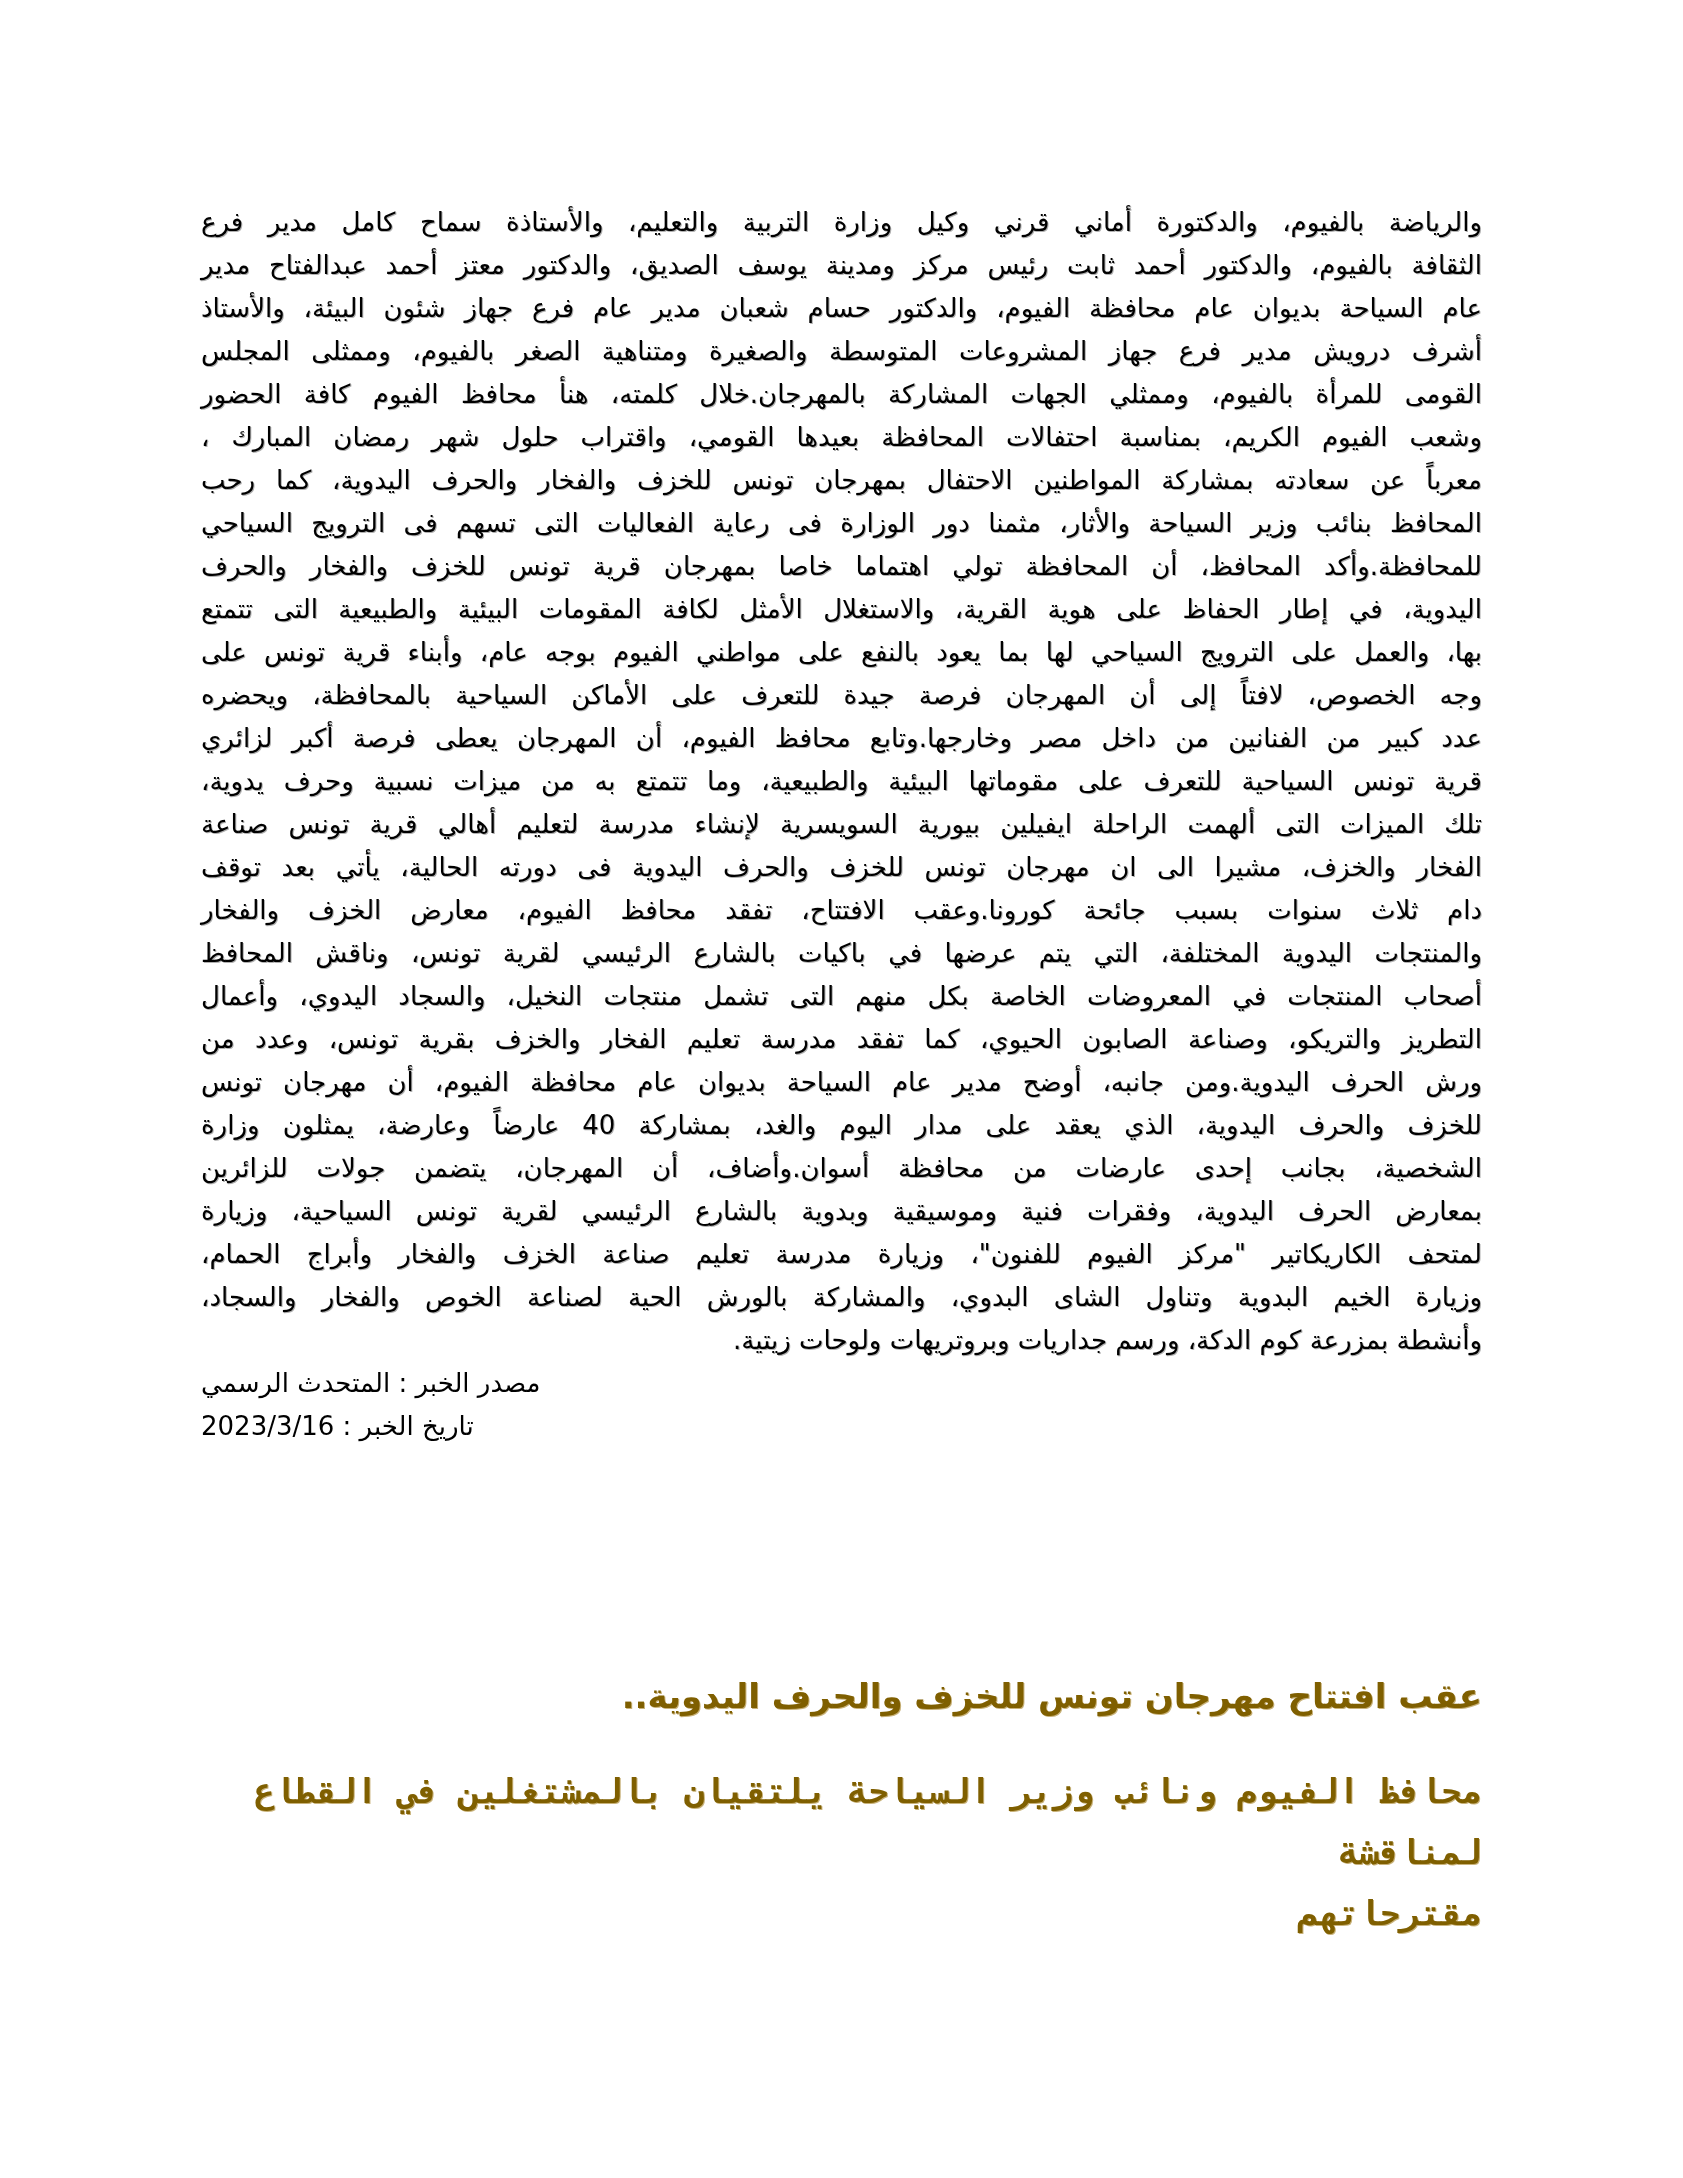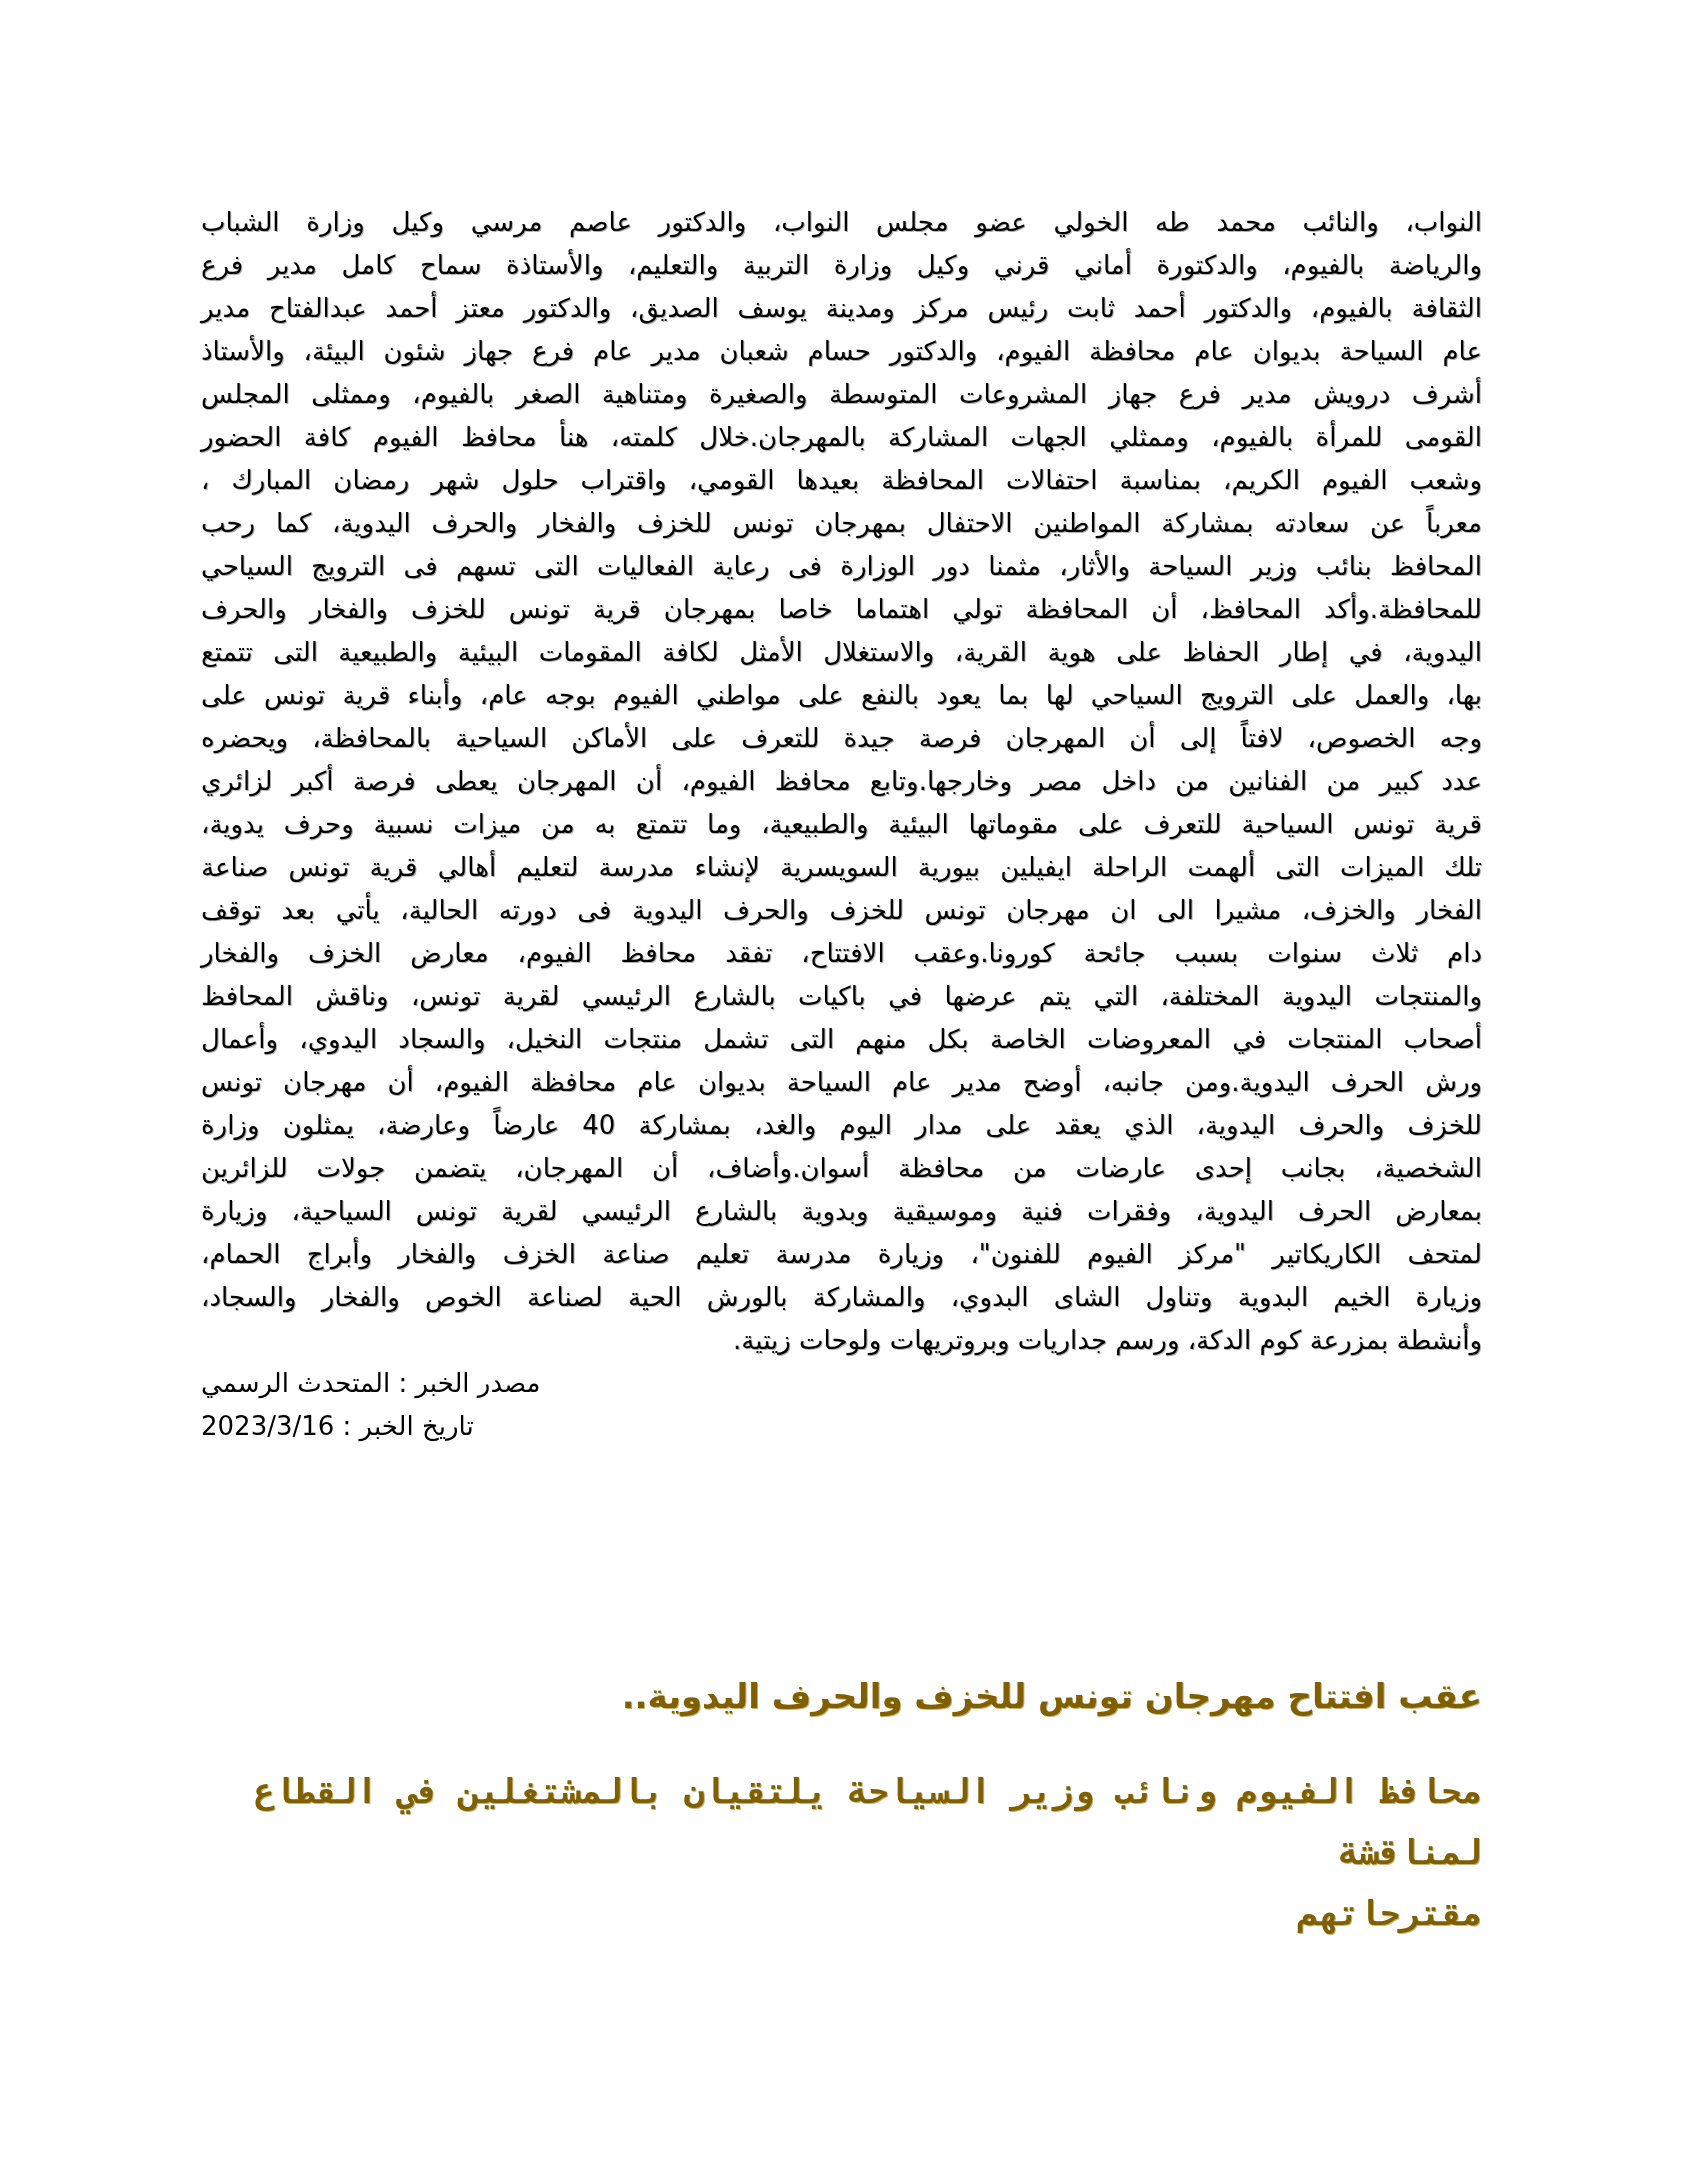--- a/index.html
+++ b/index.html
@@ -64,40 +64,40 @@
   }
   .headline-1 { top: 1671px; line-height: 50px; }
   .headline-2 { top: 1764px; line-height: 61px; font-family: Liberation Mono, monospace; }
 </style>
 </head>
 <body>
 
 <div class="page">
 
   <div class="body-text" style="color: rgb(0, 0, 0);">
-    <span class="line">النواب، والنائب محمد طه الخولي عضو مجلس النواب، والدكتور عاصم مرسي وكيل وزارة الشباب</span>
     <span class="line">والرياضة بالفيوم، والدكتورة أماني قرني وكيل وزارة التربية والتعليم، والأستاذة سماح كامل مدير فرع</span>
     <span class="line">الثقافة بالفيوم، والدكتور أحمد ثابت رئيس مركز ومدينة يوسف الصديق، والدكتور معتز أحمد عبدالفتاح مدير</span>
     <span class="line">عام السياحة بديوان عام محافظة الفيوم، والدكتور حسام شعبان مدير عام فرع جهاز شئون البيئة، والأستاذ</span>
     <span class="line">أشرف درويش مدير فرع جهاز المشروعات المتوسطة والصغيرة ومتناهية الصغر بالفيوم، وممثلى المجلس</span>
     <span class="line">القومى للمرأة بالفيوم، وممثلي الجهات المشاركة بالمهرجان.خلال كلمته، هنأ محافظ الفيوم كافة الحضور</span>
     <span class="line">وشعب الفيوم الكريم، بمناسبة احتفالات المحافظة بعيدها القومي، واقتراب حلول شهر رمضان المبارك ،</span>
     <span class="line">معرباً عن سعادته بمشاركة المواطنين الاحتفال بمهرجان تونس للخزف والفخار والحرف اليدوية، كما رحب</span>
     <span class="line">المحافظ بنائب وزير السياحة والأثار، مثمنا دور الوزارة فى رعاية الفعاليات التى تسهم فى الترويج السياحي</span>
     <span class="line">للمحافظة.وأكد المحافظ، أن المحافظة تولي اهتماما خاصا بمهرجان قرية تونس للخزف والفخار والحرف</span>
     <span class="line">اليدوية، في إطار الحفاظ على هوية القرية، والاستغلال الأمثل لكافة المقومات البيئية والطبيعية التى تتمتع</span>
     <span class="line">بها، والعمل على الترويج السياحي لها بما يعود بالنفع على مواطني الفيوم بوجه عام، وأبناء قرية تونس على</span>
     <span class="line">وجه الخصوص، لافتاً إلى أن المهرجان فرصة جيدة للتعرف على الأماكن السياحية بالمحافظة، ويحضره</span>
     <span class="line">عدد كبير من الفنانين من داخل مصر وخارجها.وتابع محافظ الفيوم، أن المهرجان يعطى فرصة أكبر لزائري</span>
     <span class="line">قرية تونس السياحية للتعرف على مقوماتها البيئية والطبيعية، وما تتمتع به من ميزات نسبية وحرف يدوية،</span>
     <span class="line">تلك الميزات التى ألهمت الراحلة ايفيلين بيورية السويسرية لإنشاء مدرسة لتعليم أهالي قرية تونس صناعة</span>
     <span class="line">الفخار والخزف، مشيرا الى ان مهرجان تونس للخزف والحرف اليدوية فى دورته الحالية، يأتي بعد توقف</span>
     <span class="line">دام ثلاث سنوات بسبب جائحة كورونا.وعقب الافتتاح، تفقد محافظ الفيوم، معارض الخزف والفخار</span>
     <span class="line">والمنتجات اليدوية المختلفة، التي يتم عرضها في باكيات بالشارع الرئيسي لقرية تونس، وناقش المحافظ</span>
     <span class="line">أصحاب المنتجات في المعروضات الخاصة بكل منهم التى تشمل منتجات النخيل، والسجاد اليدوي، وأعمال</span>
+    <span class="line">التطريز والتريكو، وصناعة الصابون الحيوي، كما تفقد مدرسة تعليم الفخار والخزف بقرية تونس، وعدد من</span>
     <span class="line">ورش الحرف اليدوية.ومن جانبه، أوضح مدير عام السياحة بديوان عام محافظة الفيوم، أن مهرجان تونس</span>
     <span class="line">للخزف والحرف اليدوية، الذي يعقد على مدار اليوم والغد، بمشاركة 40 عارضاً وعارضة، يمثلون وزارة</span>
     <span class="line">الشخصية، بجانب إحدى عارضات من محافظة أسوان.وأضاف، أن المهرجان، يتضمن جولات للزائرين</span>
     <span class="line">بمعارض الحرف اليدوية، وفقرات فنية وموسيقية وبدوية بالشارع الرئيسي لقرية تونس السياحية، وزيارة</span>
     <span class="line">لمتحف الكاريكاتير "مركز الفيوم للفنون"، وزيارة مدرسة تعليم صناعة الخزف والفخار وأبراج الحمام،</span>
     <span class="line">وزيارة الخيم البدوية وتناول الشاى البدوي، والمشاركة بالورش الحية لصناعة الخوص والفخار والسجاد،</span>
     <span class="line last">وأنشطة بمزرعة كوم الدكة، ورسم جداريات وبروتريهات ولوحات زيتية.</span>
 
     <span class="meta">مصدر الخبر : المتحدث الرسمي</span>
     <span class="meta">تاريخ الخبر : 2023/3/16</span>

